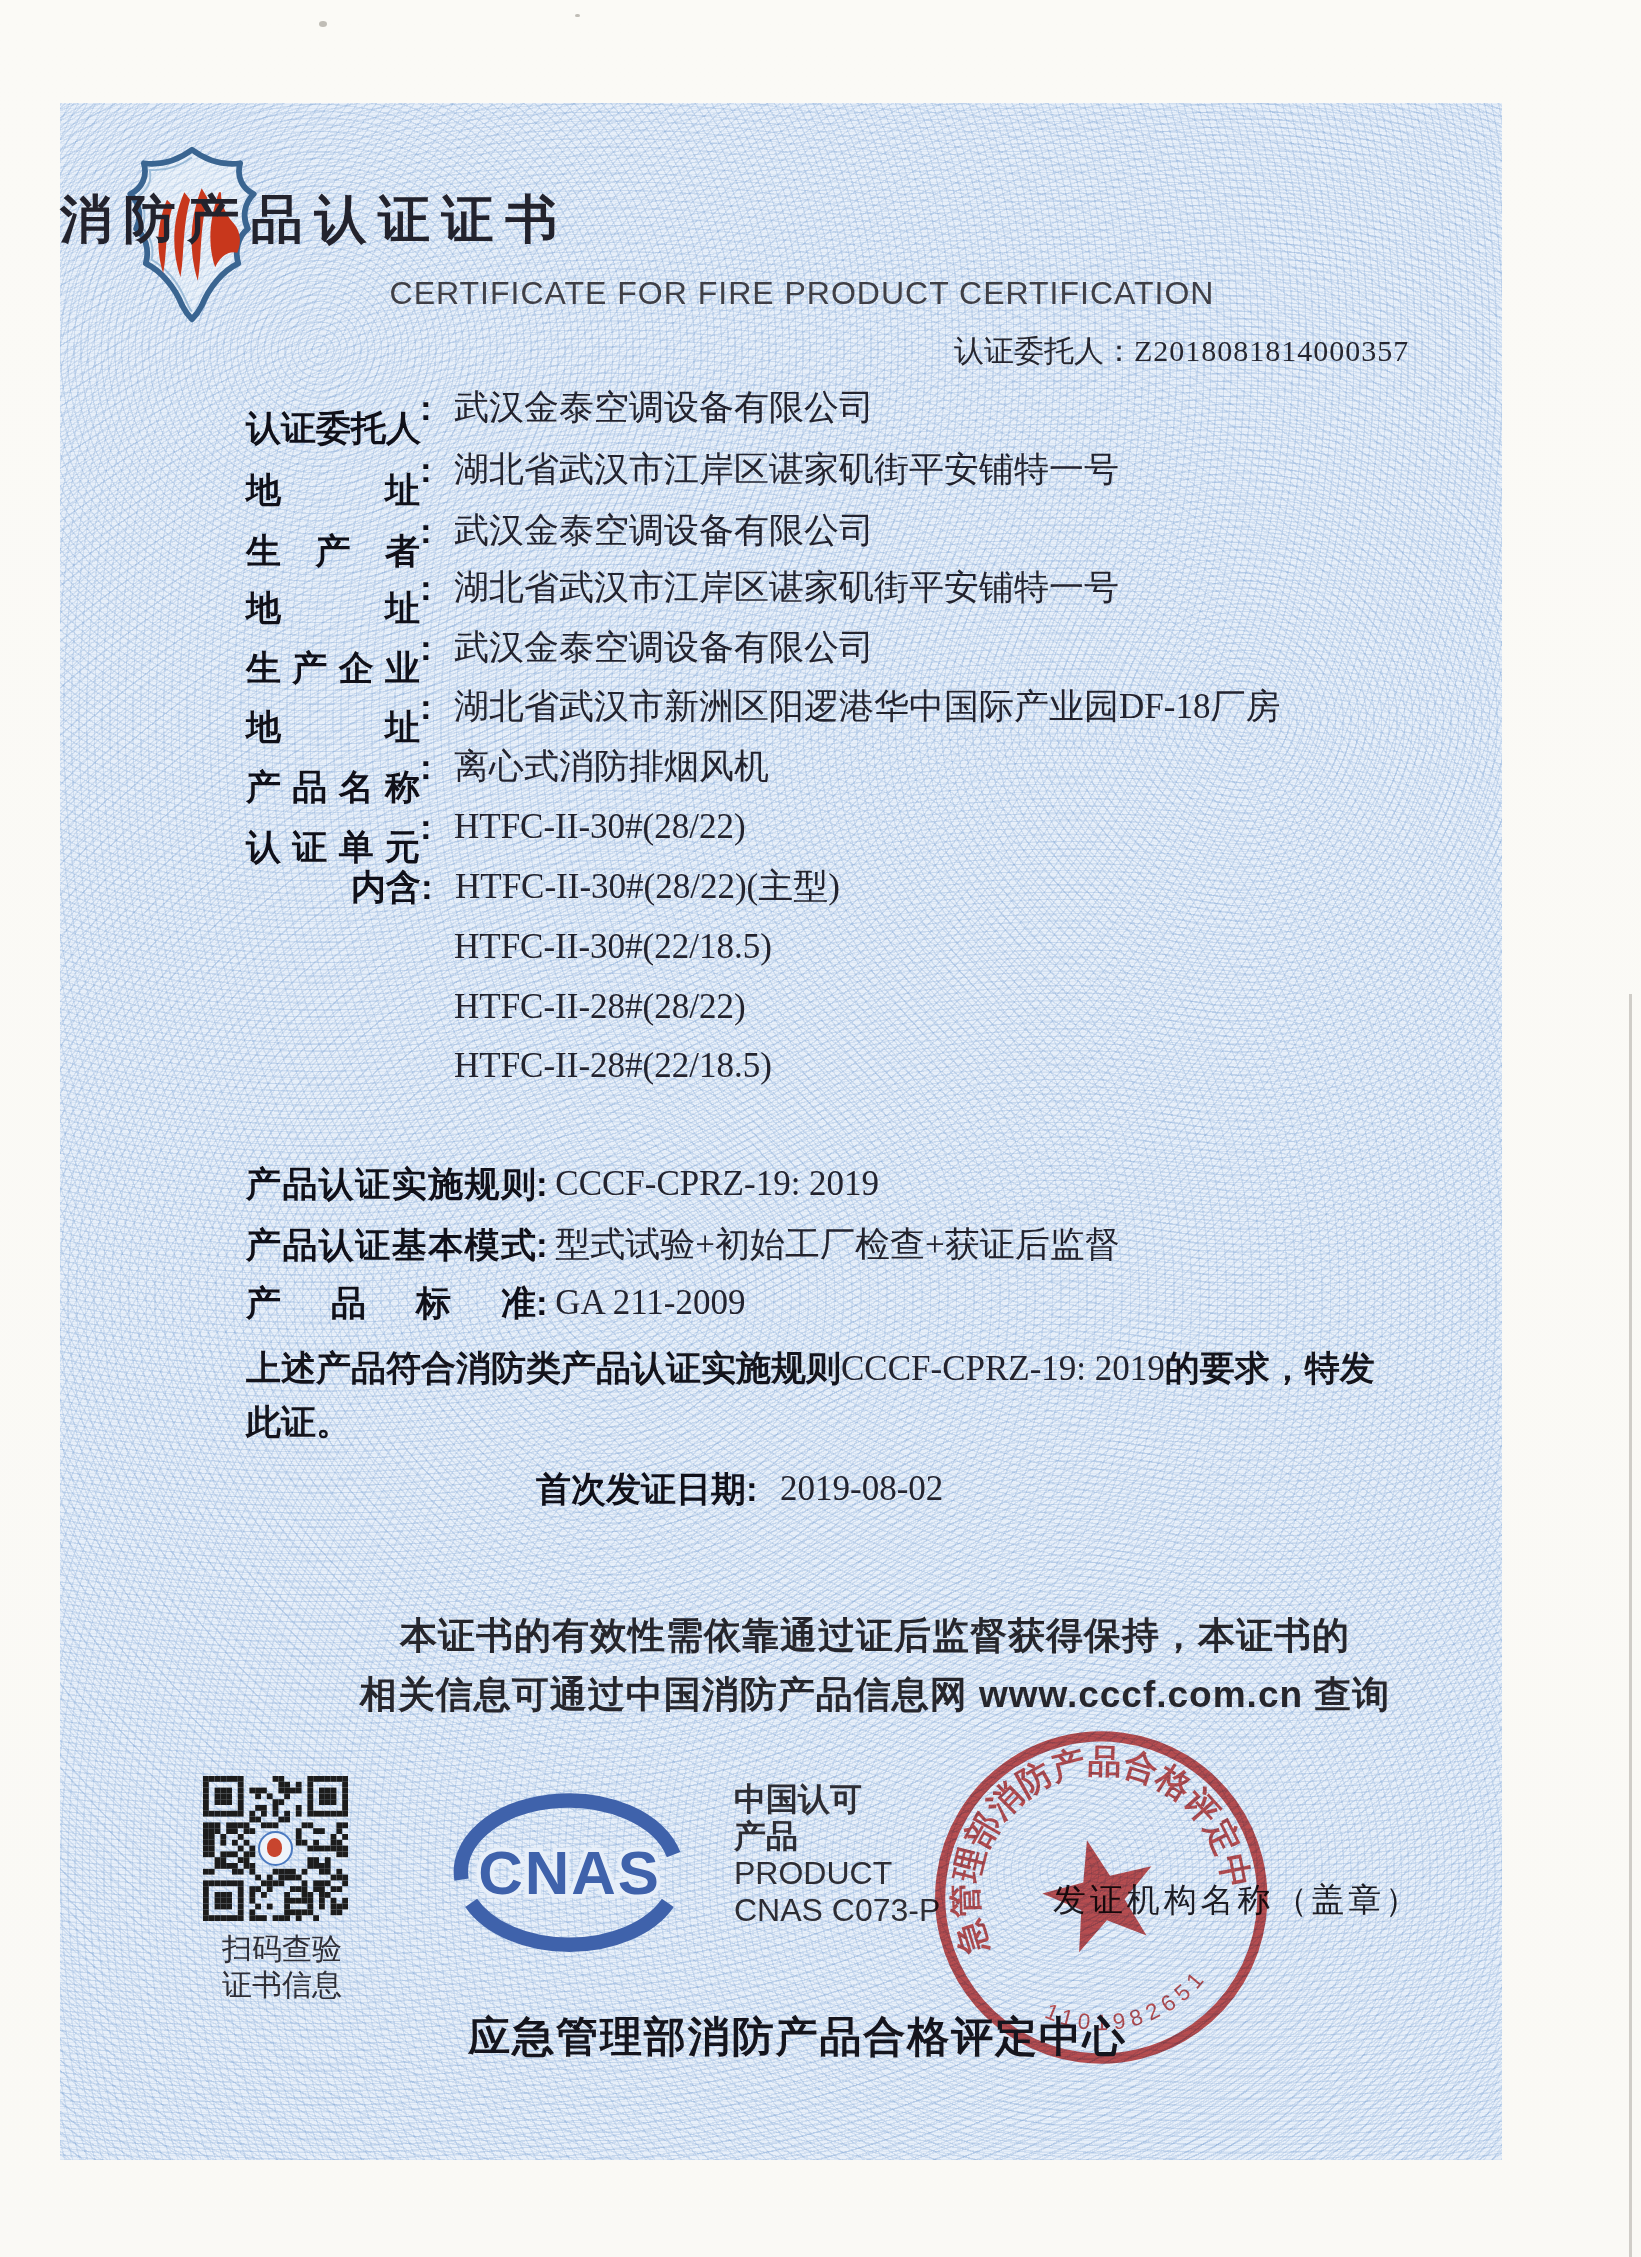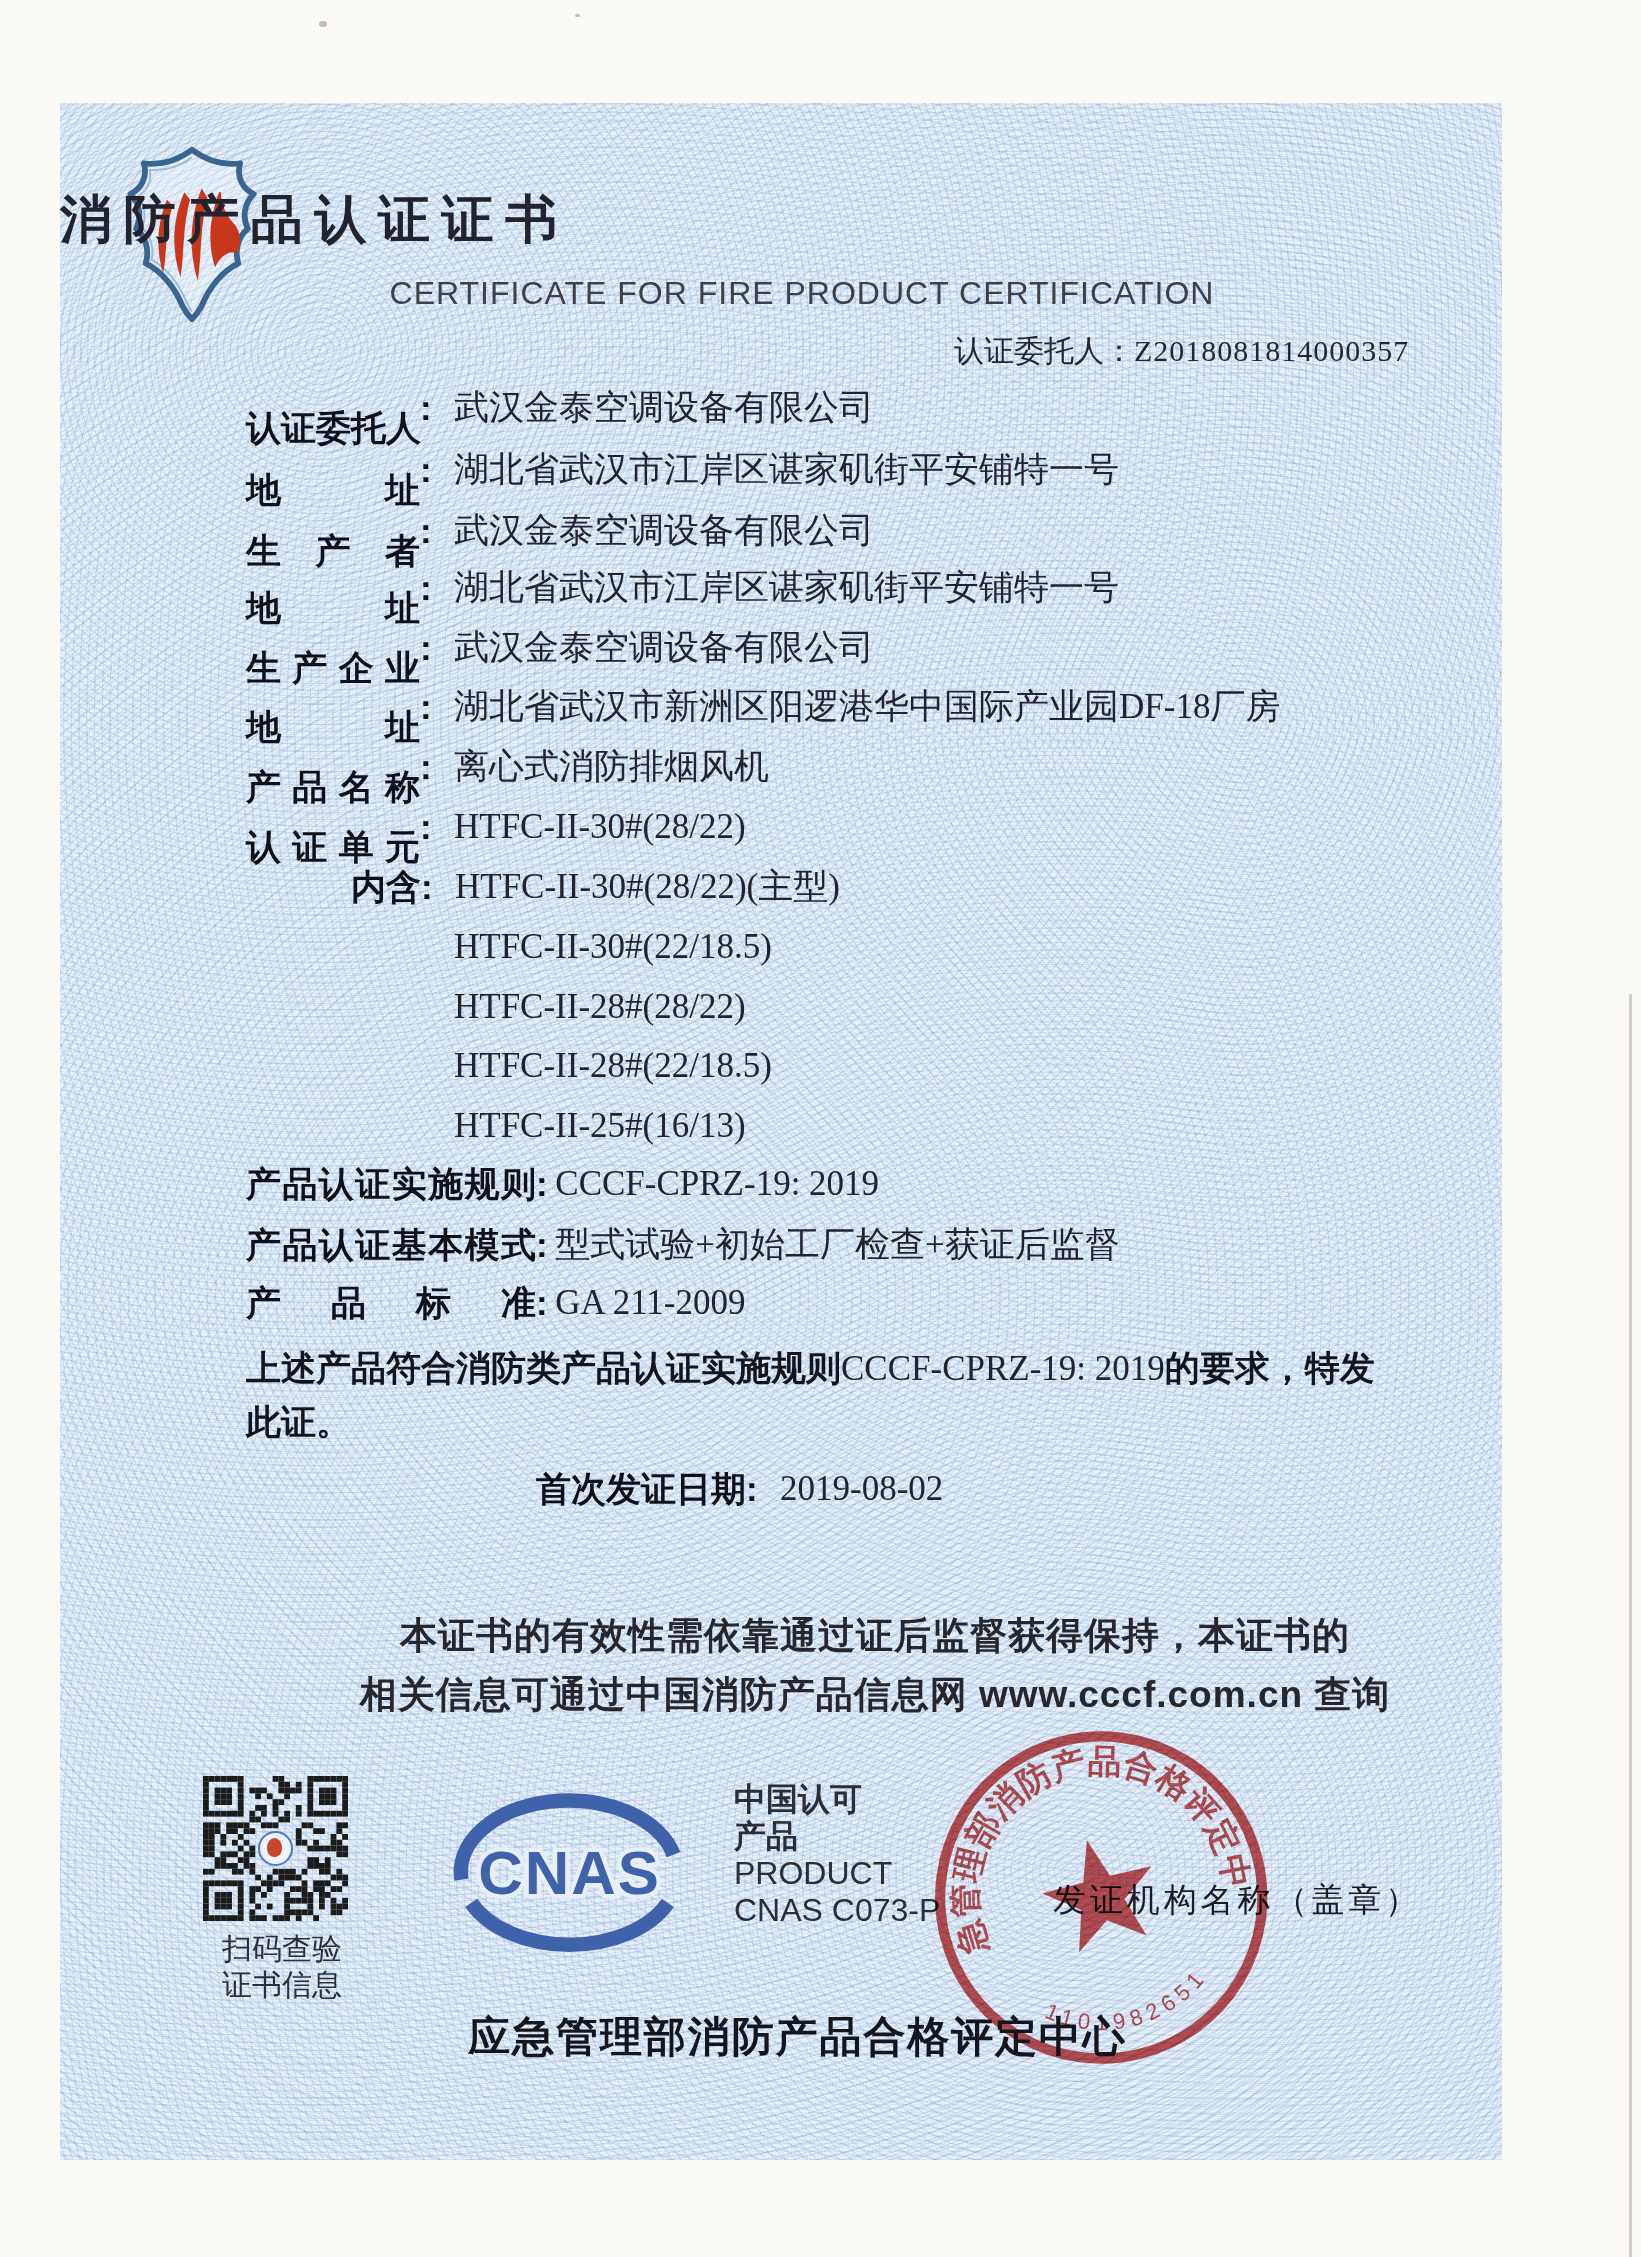--- a/index.html
+++ b/index.html
@@ -155,23 +155,20 @@
       <span class="lbl">内含</span><span class="colon">:</span><span class="val">HTFC-II-30#(28/22)(主型)</span>
     </div>
     <div class="row ind2" style="top:822px">
       <span class="val">HTFC-II-30#(22/18.5)</span>
     </div>
     <div class="row ind2" style="top:882px">
       <span class="val">HTFC-II-28#(28/22)</span>
     </div>
     <div class="row ind2" style="top:941px">
       <span class="val">HTFC-II-28#(22/18.5)</span>
-    </div>
-    <div class="row ind2" style="top:1001px">
-      <span class="val">HTFC-II-25#(16/13)</span>
     </div>
     <div class="row" style="top:1059px">
       <span class="lbl w300">产品认证实施规则</span><span class="colon narrow">:</span><span class="val">CCCF-CPRZ-19: 2019</span>
     </div>
     <div class="row" style="top:1120px">
       <span class="lbl w300">产品认证基本模式</span><span class="colon narrow">:</span><span class="val">型式试验+初始工厂检查+获证后监督</span>
     </div>
     <div class="row" style="top:1178px">
       <span class="lbl w300">产品标准</span><span class="colon narrow">:</span><span class="val">GA 211-2009</span>
     </div>

